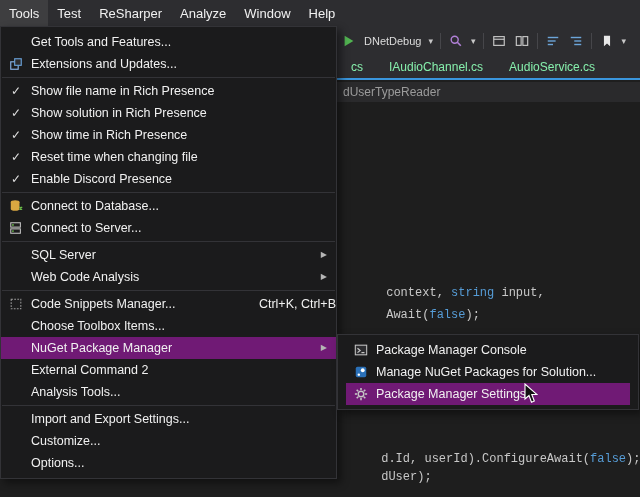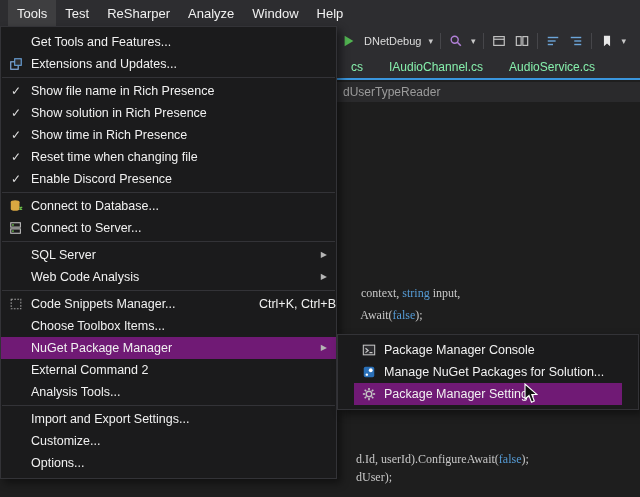--- a/index.html
+++ b/index.html
@@ -2,21 +2,21 @@
 <html><head>
 <meta charset="utf-8">
 <style>
   *{margin:0;padding:0;box-sizing:border-box}
   html,body{width:640px;height:497px;overflow:hidden;background:#1e1e1e}
   .app{position:relative;width:640px;height:497px;background:#1e1e1e;overflow:hidden;
        font-family:"Liberation Sans",sans-serif;color:#f1f1f1;cursor:default}
 
   
   .menubar{position:absolute;left:0;top:0;width:640px;height:26px;background:#2d2d30;
-           display:flex;align-items:stretch;padding-left:8px;font-size:13px;z-index:5}
+           display:flex;align-items:stretch;padding-left:0;font-size:13px;z-index:5}
   .mb-item{display:flex;align-items:center;padding:0 9px;color:#f1f1f1}
   .mb-item.active{background:#3e3e40}
 
   
   .toolbar{position:absolute;left:0;top:26px;width:640px;height:30px;background:#2d2d30;
            display:flex;align-items:center;gap:7px;padding-left:341px;z-index:1}
   .tb-icon{width:16px;height:16px;display:inline-flex;align-items:center;justify-content:center;flex:none}
   .tb-label{font-size:11px;color:#dcdcdc;white-space:nowrap}
   .tb-chev{font-size:9px;color:#c8c8c8;line-height:1}
   .tb-sep{width:1px;height:16px;background:#46464a;flex:none}
@@ -25,40 +25,40 @@
   .tabstrip{position:absolute;left:0;top:56px;width:640px;height:24px;background:#2d2d30;
             border-bottom:2px solid #3a96dd;display:flex;align-items:center;padding-left:338px;z-index:1}
   .tab{font-size:12px;color:#86efac;padding:0 13px;height:100%;display:flex;align-items:center;white-space:nowrap}
 
   
   .crumb{position:absolute;left:0;top:82px;width:640px;height:20px;background:#2a2a2c;
          display:flex;align-items:center;padding-left:343px;font-size:12px;color:#9b9b9b;z-index:1}
 
   
   .editor{position:absolute;left:0;top:102px;width:640px;height:395px;background:#1e1e1e;z-index:0}
-  .code-line{position:absolute;font-family:Liberation Serif, serif;
+  .code-line{position:absolute;font-family:Liberation Mono, monospace;
              font-size:12px;white-space:pre;line-height:1.2}
   .seg-id{color:#c8c8c8}
   .seg-kw{color:#569cd6}
 
   
   .menu{position:absolute;left:0;top:26px;width:337px;background:#1b1b1c;border:1px solid #333337;
         padding:4px 0;box-shadow:4px 4px 8px rgba(0,0,0,.45);z-index:10}
   .mi{position:relative;height:22px;display:flex;align-items:center;font-size:12.5px;color:#f1f1f1}
   .mi.hl{background:#701a75}
   .gut{width:30px;flex:none;display:flex;align-items:center;justify-content:center}
   .chk{font-size:12px;color:#dcdcdc}
   .lbl{flex:1;white-space:nowrap}
   .sc{flex:none;white-space:nowrap}
   .arrow{position:absolute;right:9px;font-size:8px;color:#b5b5b5;line-height:1}
   .msep{height:1px;background:#333337;margin:2px 1px}
 
   
   .submenu{position:absolute;left:337px;top:334px;width:302px;background:#1b1b1c;border:1px solid #333337;
-           padding:4px 16px;box-shadow:4px 4px 8px rgba(0,0,0,.45);z-index:11}
+           padding:4px 8px;box-shadow:4px 4px 8px rgba(0,0,0,.45);z-index:11}
 
   .cursor{position:absolute;left:524px;top:383px;width:14px;height:21px;z-index:20}
 </style>
 </head>
 <body>
 
 <div class="app">
 
   <div class="menubar">
     <span class="mb-item active">Tools</span>

